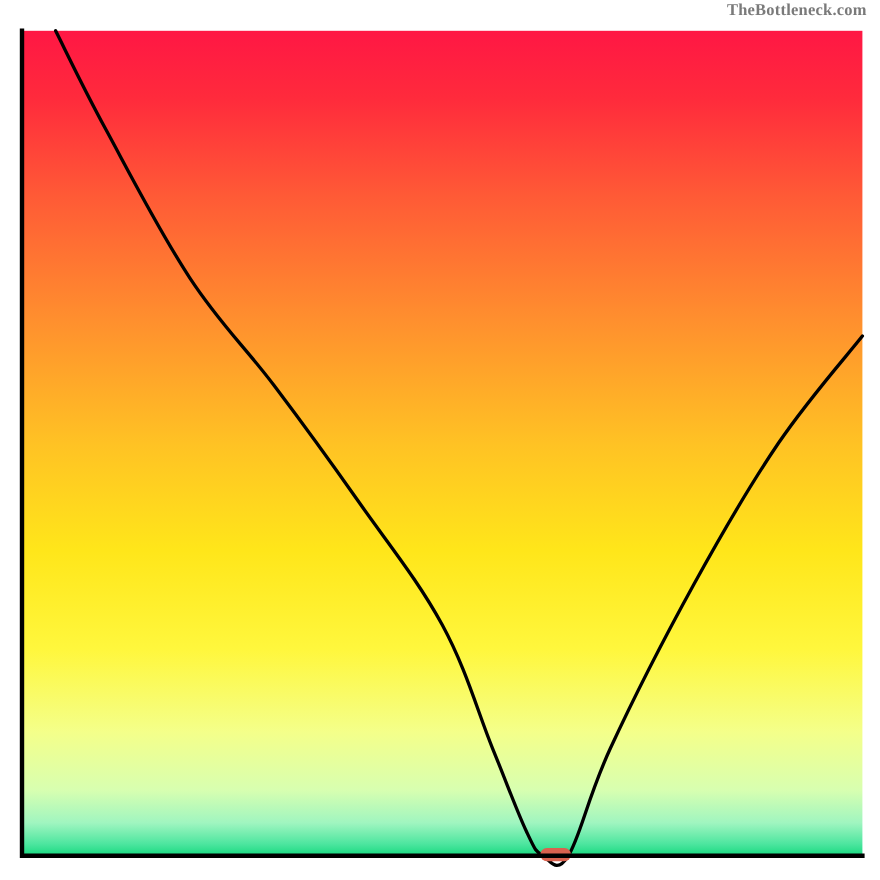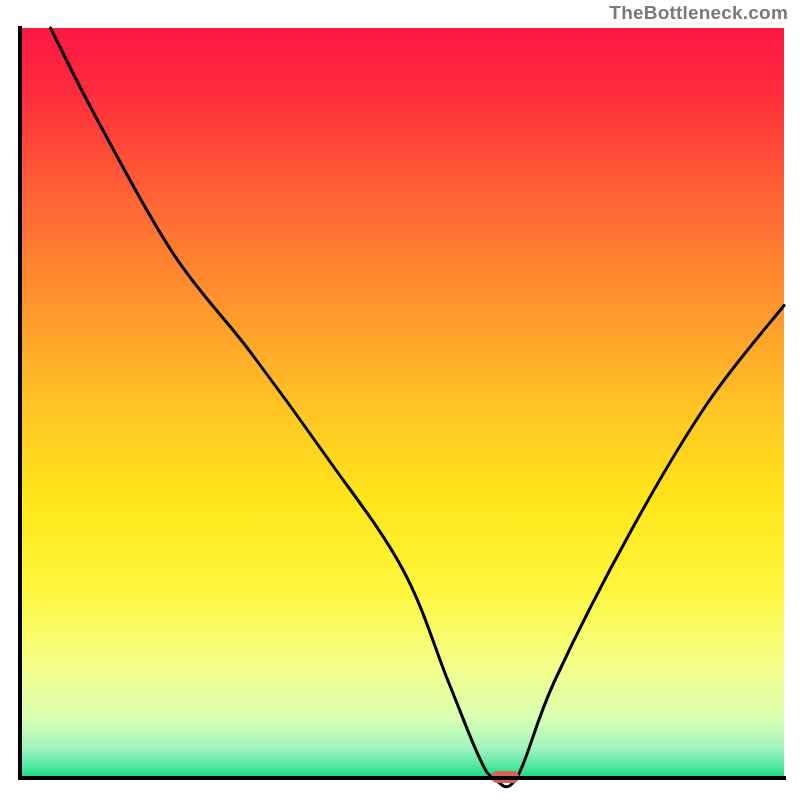--- a/index.html
+++ b/index.html
@@ -12,22 +12,22 @@
   }
   .chart-container {
     position: relative;
     width: 800px;
     height: 800px;
   }
   .watermark {
     position: absolute;
     top: 2px;
     right: 12px;
-    font-family: Liberation Sans, sans-serif;
-    font-size: 19px;
+    font-family: Liberation Serif, serif;
+    font-size: 15px;
     font-weight: bold;
     color: #7a7a7a;
     letter-spacing: 0.2px;
     z-index: 5;
   }
   svg.plot {
     position: absolute;
     left: 0;
     top: 0;
     width: 800px;

